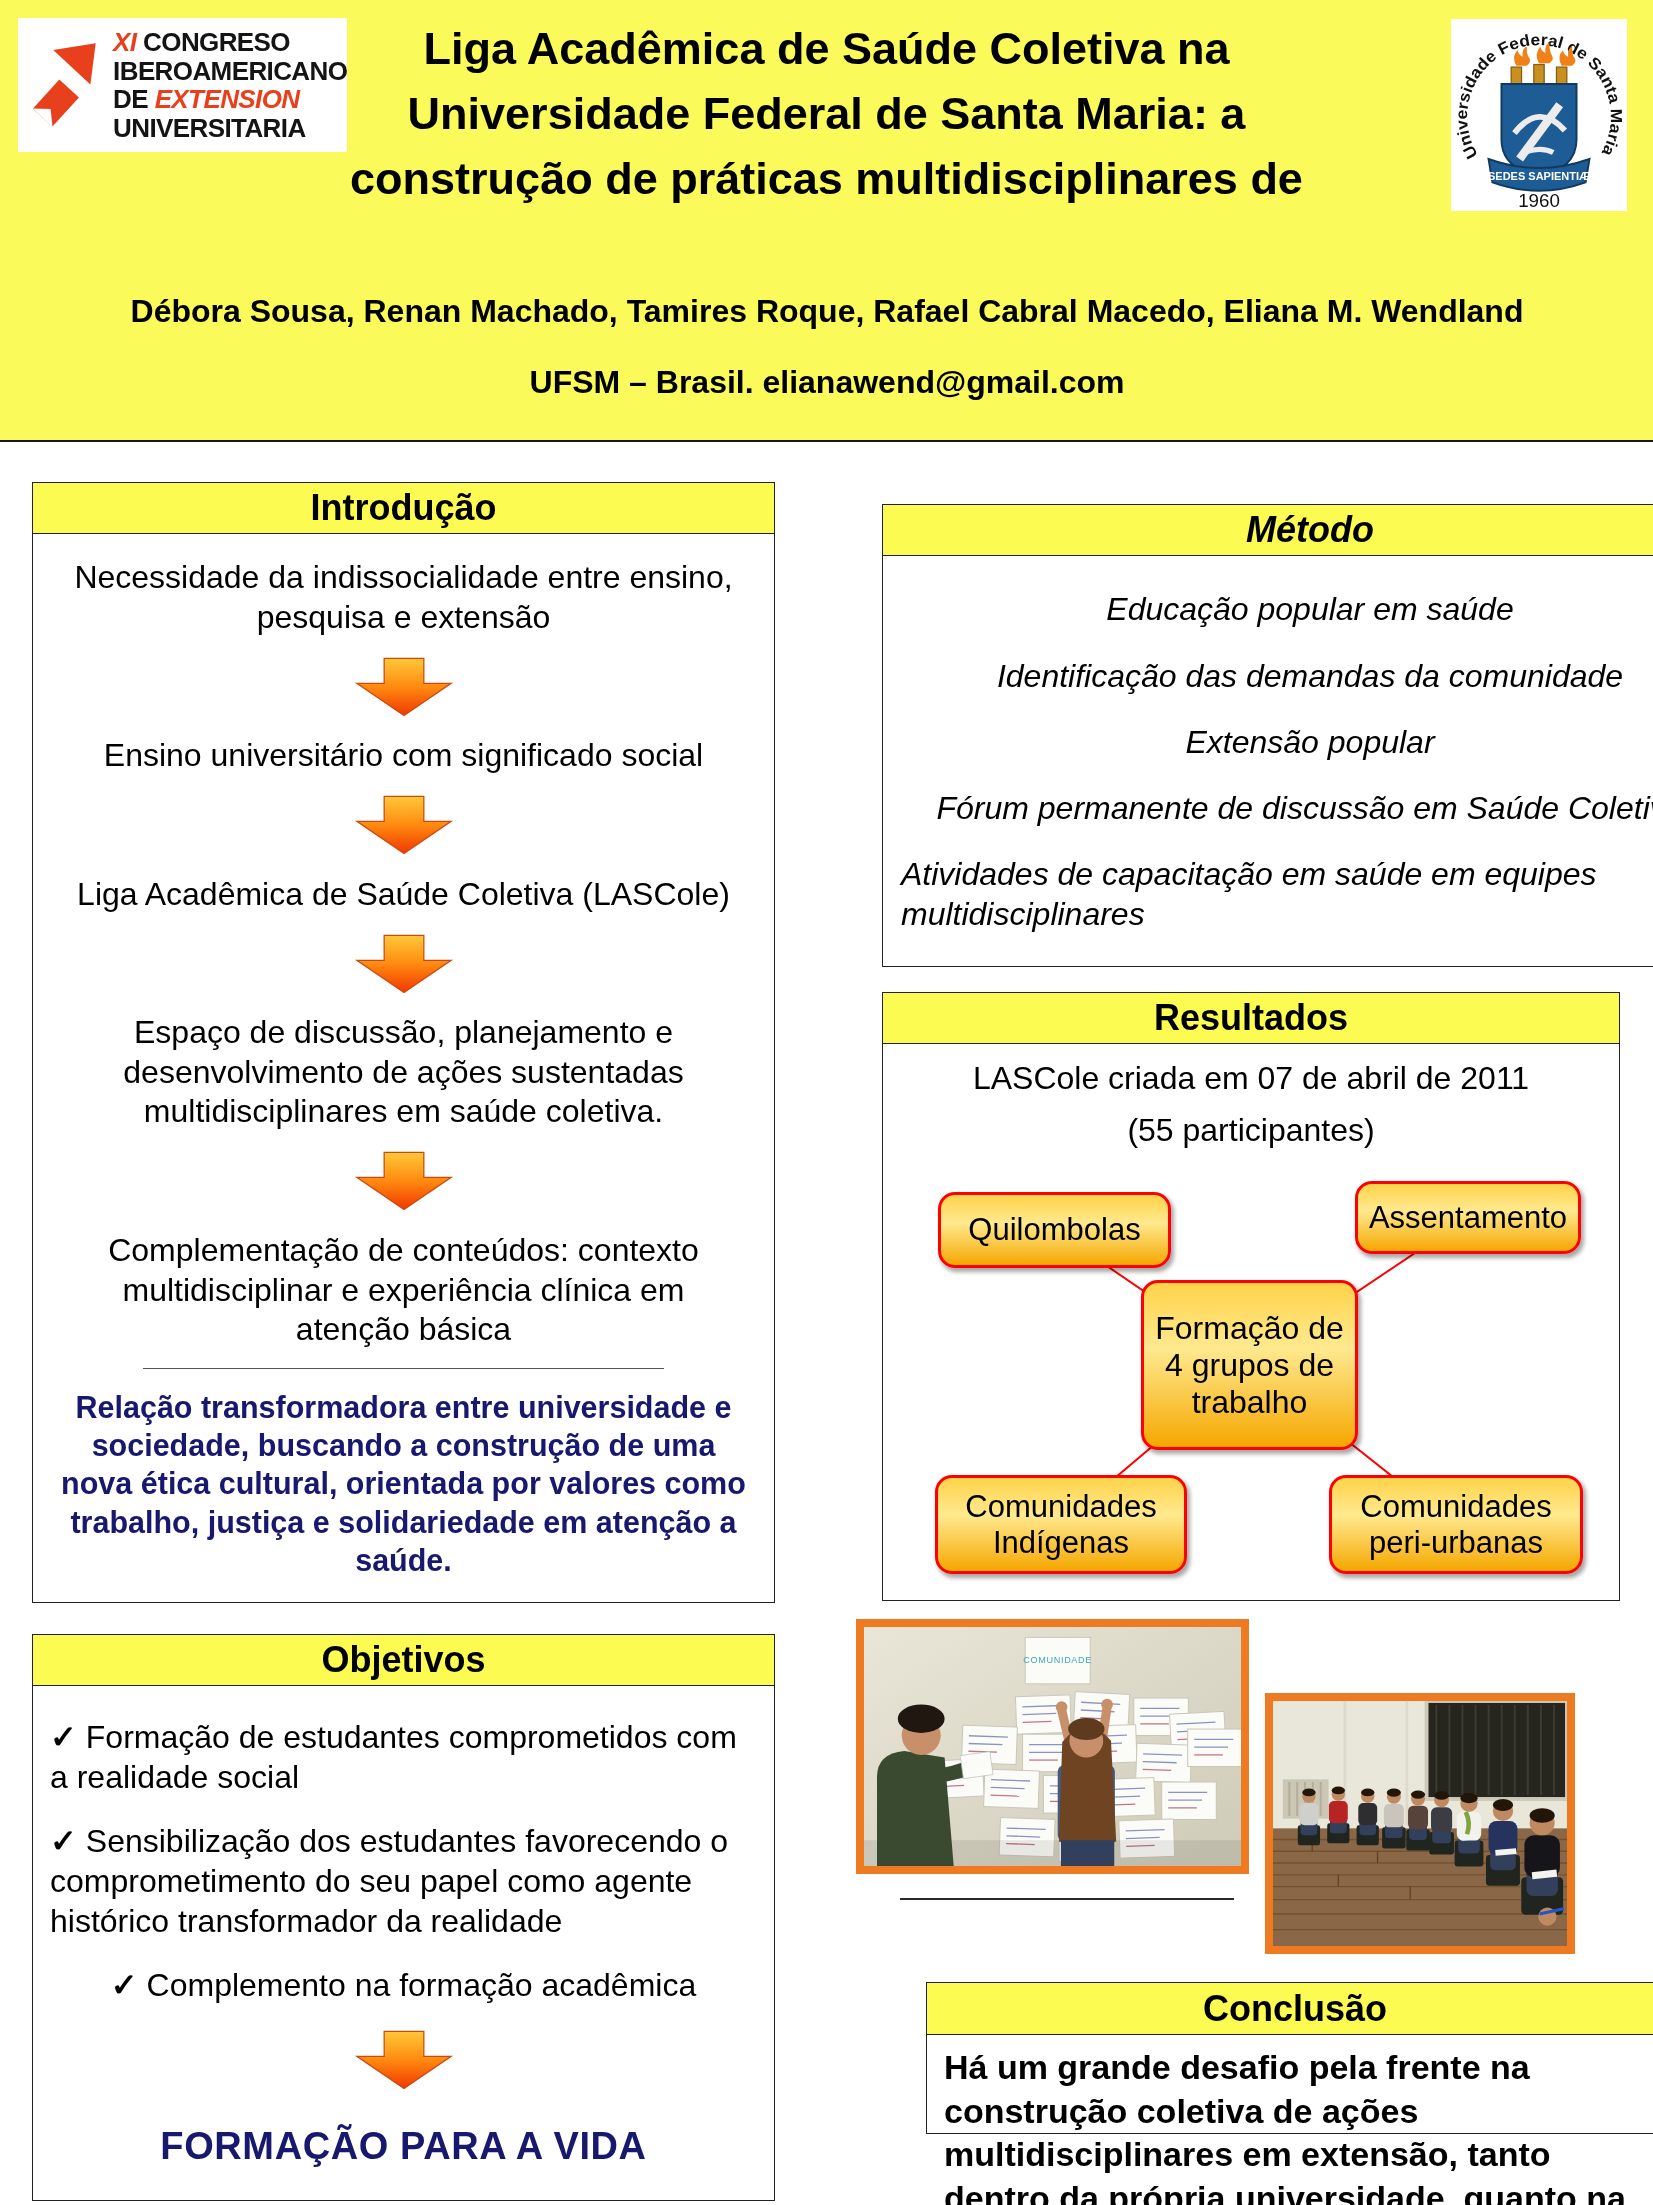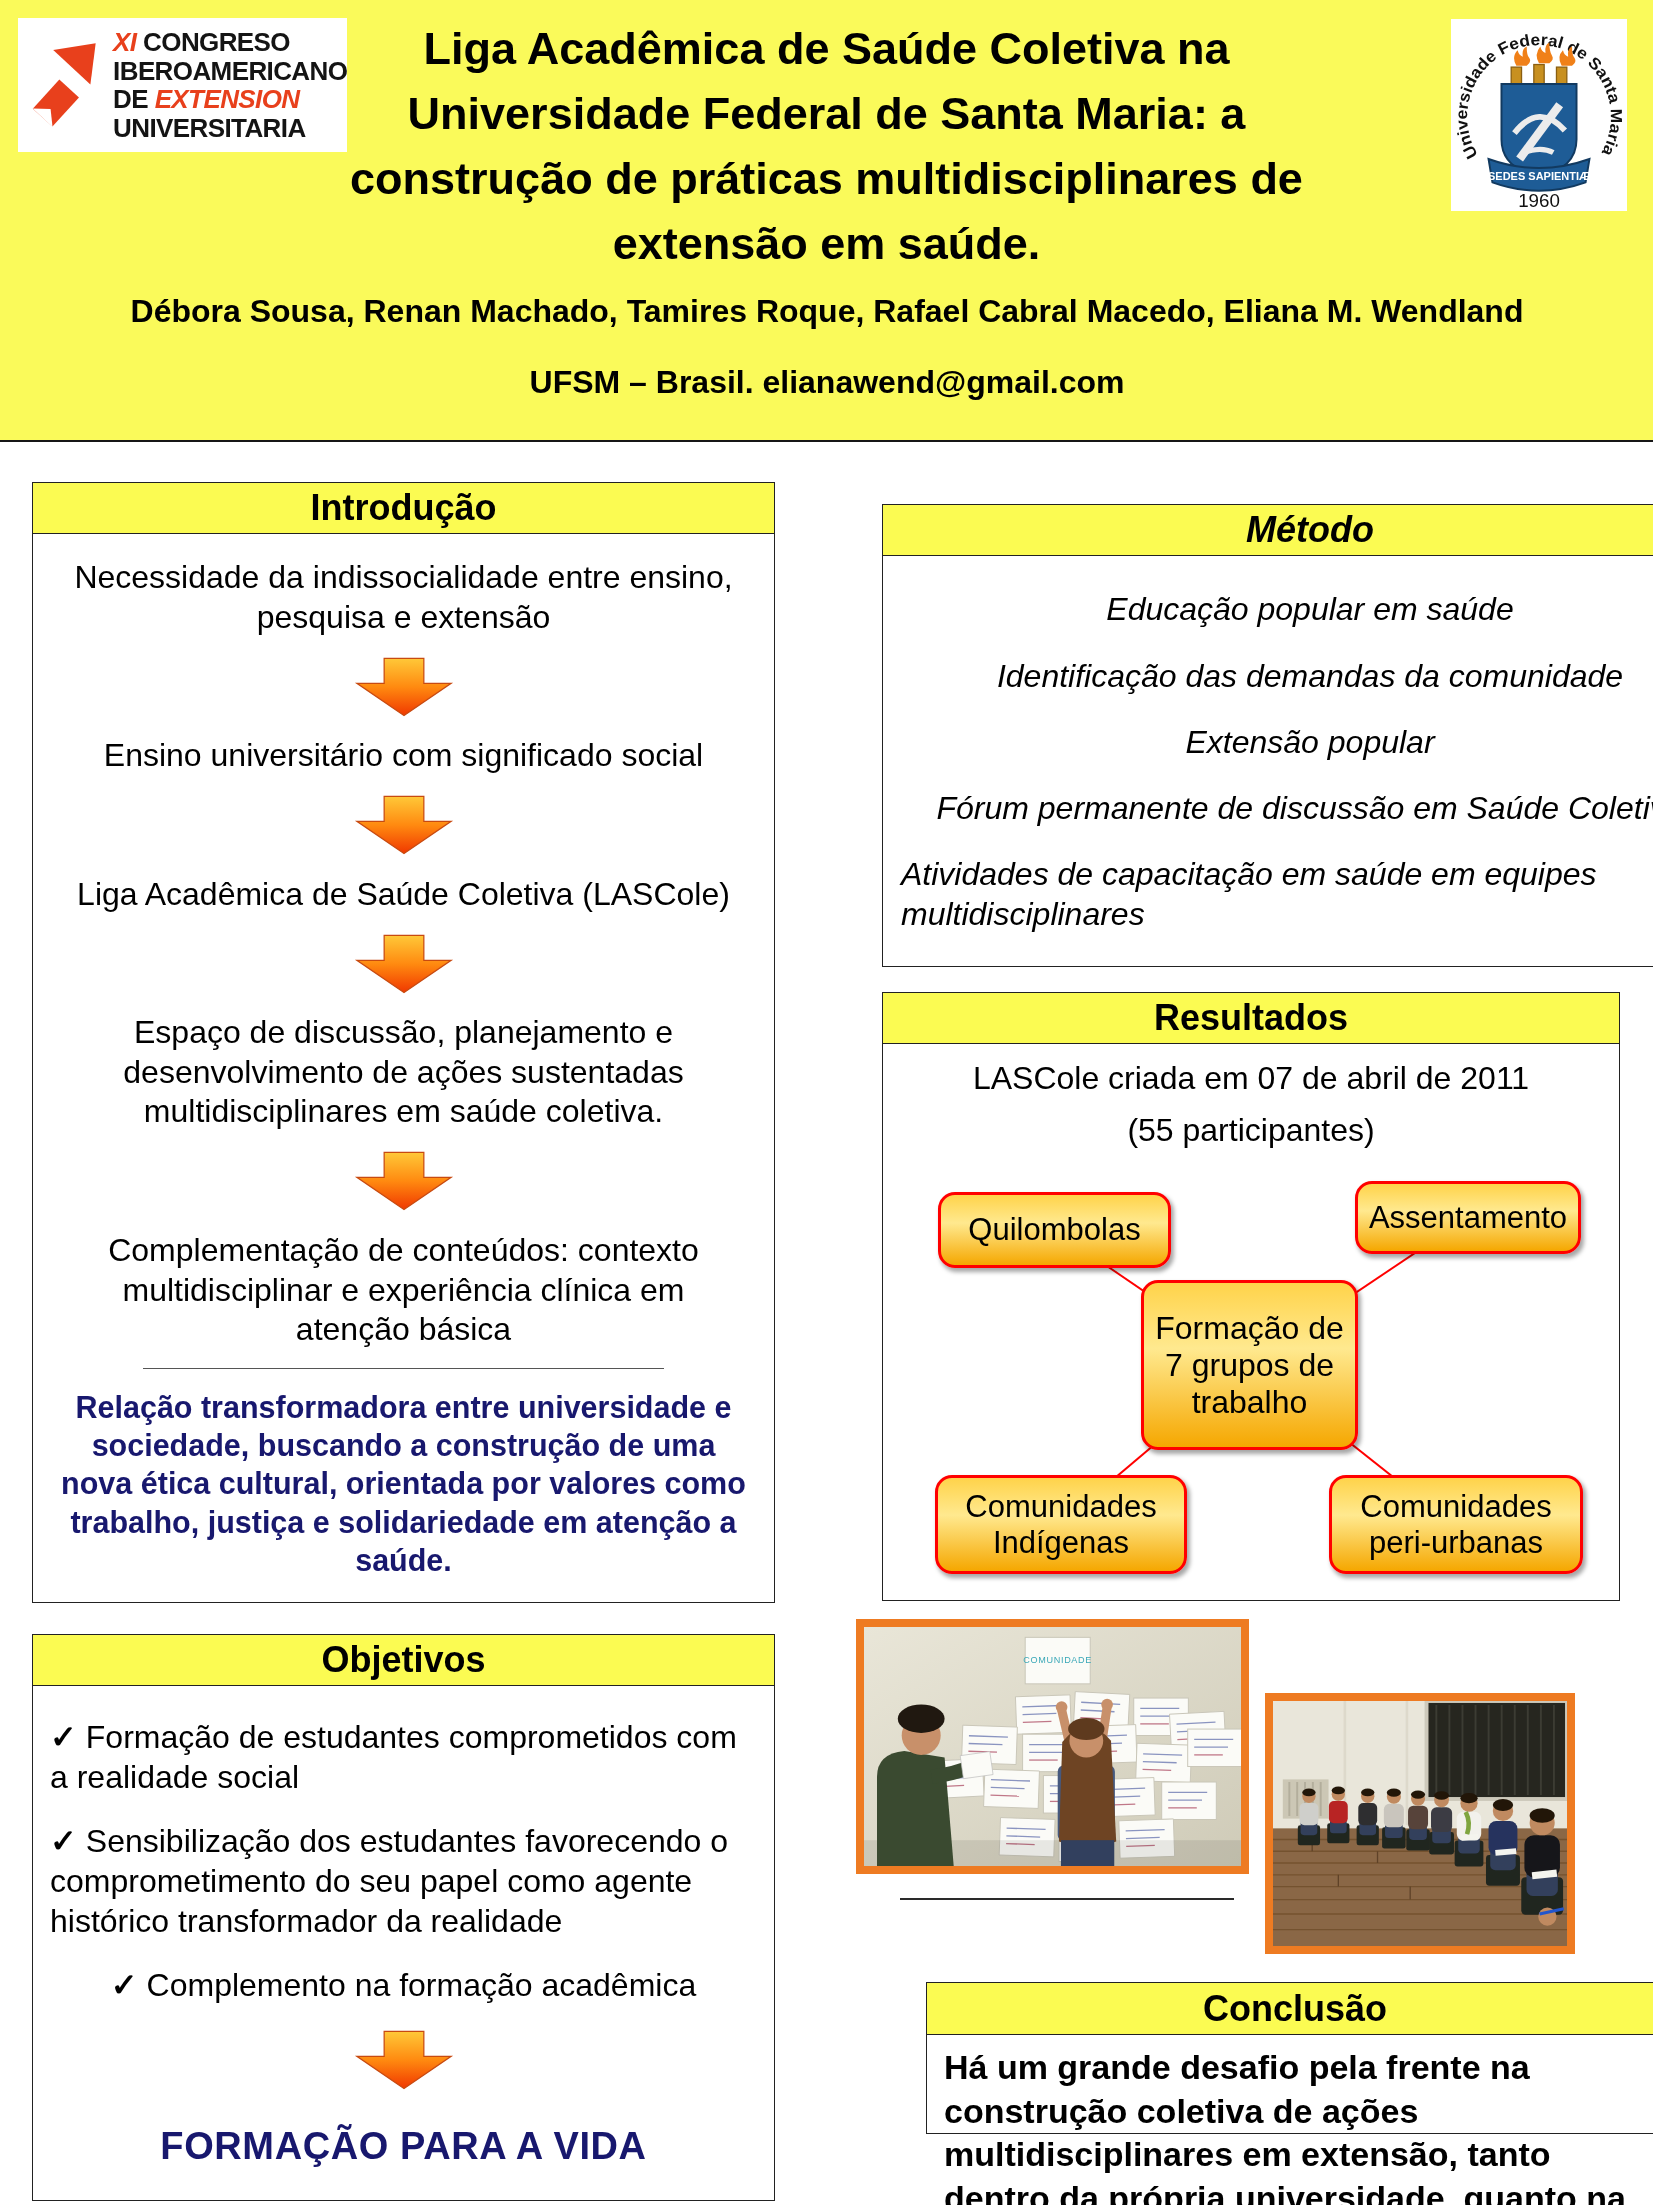--- a/index.html
+++ b/index.html
@@ -111,21 +111,20 @@
         <div>IBEROAMERICANO</div>
         <div><span>DE</span> <span class="red">EXTENSION</span></div>
         <div>UNIVERSITARIA</div>
       </div>
     </div>
 
     <div class="title">
       <div>Liga Acadêmica de Saúde Coletiva na</div>
       <div>Universidade Federal de Santa Maria: a</div>
       <div>construção de práticas multidisciplinares de</div>
-      <div>extensão em saúde.</div>
     </div>
 
     <div class="authors">Débora Sousa, Renan Machado, Tamires Roque, Rafael Cabral Macedo, Eliana M. Wendland</div>
     <div class="affiliation">UFSM – Brasil. elianawend@gmail.com</div>
 
     <div class="seal-box">
       <svg viewBox="0 0 272 296">
         <defs>
           <path id="sealarc" d="M 42,210 A 111,111 0 1 1 230,210" fill="none"></path>
         </defs>
@@ -216,21 +215,21 @@
       <p class="res-line">(55 participantes)</p>
       <div class="diagram">
         <svg class="connectors" viewBox="0 0 1133 655" preserveAspectRatio="none">
           <line x1="565" y1="320" x2="265" y2="115" stroke="#FF0000" stroke-width="3"></line>
           <line x1="565" y1="320" x2="900" y2="95" stroke="#FF0000" stroke-width="3"></line>
           <line x1="565" y1="320" x2="270" y2="570" stroke="#FF0000" stroke-width="3"></line>
           <line x1="565" y1="320" x2="880" y2="570" stroke="#FF0000" stroke-width="3"></line>
         </svg>
         <div class="node node-tl">Quilombolas</div>
         <div class="node node-tr">Assentamento</div>
-        <div class="node node-c">Formação de 7 grupos de trabalho</div>
+        <div class="node node-c">Formação de 4 grupos de trabalho</div>
         <div class="node node-bl">Comunidades Indígenas</div>
         <div class="node node-br">Comunidades peri-urbanas</div>
       </div>
     </div>
   </section>
 
   <div class="photo photo1">
     <svg viewBox="0 0 580 370" preserveAspectRatio="none">
       <defs>
         <linearGradient id="wg" x1="0" y1="0" x2="1" y2="1">

